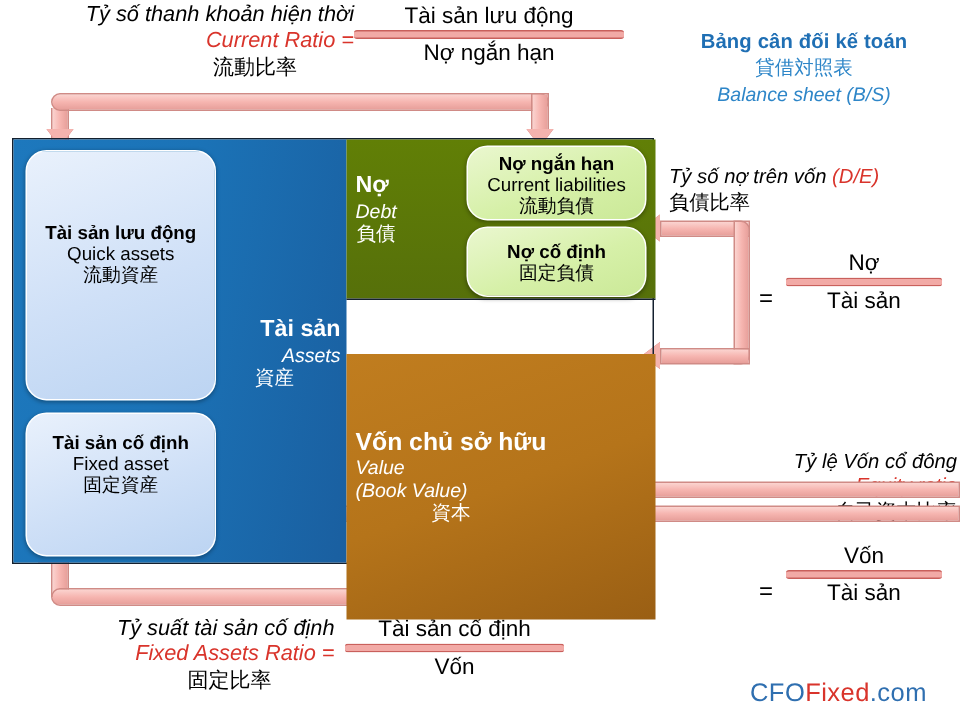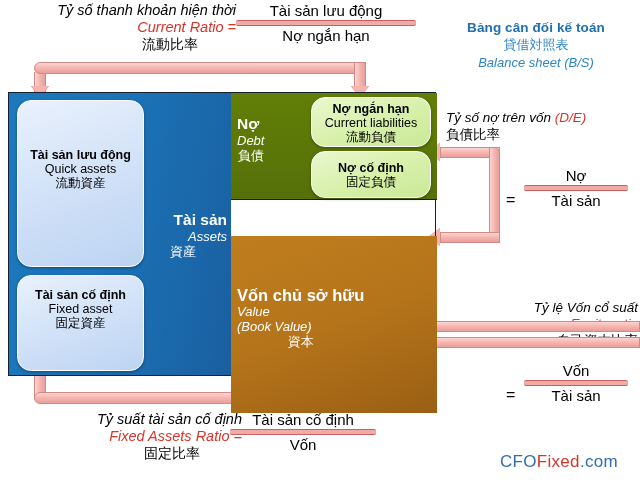--- a/index.html
+++ b/index.html
@@ -114,32 +114,32 @@
     <div class="fl-line blk" style="font-size:13.5px;line-height:17px;">負債比率</div>
   </div>
   <div class="eq" style="left:506px;top:191px;">=</div>
   <div class="frac" style="left:524px;top:167px;width:104px;">
     <div class="num">Nợ</div>
     <div class="bar"></div>
     <div class="den">Tài sản</div>
   </div>
 
   <div class="formula-label" style="left:446px;top:300px;width:192px;text-align:right;">
-    <div class="fl-line ital blk" style="font-size:13.5px;line-height:16px;">Tỷ lệ Vốn cổ suất</div>
+    <div class="fl-line ital blk" style="font-size:13.5px;line-height:16px;">Tỷ lệ Vốn cổ đông</div>
     <div class="fl-line ital red" style="font-size:13.5px;line-height:16px;">Equity ratio</div>
     <div class="fl-line blk" style="font-size:13.5px;line-height:17px;">自己資本比率</div>
   </div>
   <div class="eq red" style="left:506px;top:386px;">=</div>
   <div class="frac" style="left:524px;top:362px;width:104px;">
     <div class="num">Vốn</div>
     <div class="bar"></div>
     <div class="den">Tài sản</div>
   </div>
 
-  <div class="formula-label" style="left:20px;top:411px;width:222px;text-align:right;">
+  <div class="formula-label" style="left:1px;top:411px;width:222px;text-align:right;">
     <div class="fl-line ital blk" style="font-size:14.5px;line-height:17px;">Tỷ suất tài sản cố định</div>
     <div class="fl-line ital red" style="font-size:14.5px;line-height:17px;">Fixed Assets Ratio =</div>
     <div class="fl-line blk" style="font-size:14px;line-height:17px;padding-right:42px;">固定比率</div>
   </div>
   <div class="frac" style="left:230px;top:411px;width:146px;">
     <div class="num">Tài sản cố định</div>
     <div class="bar"></div>
     <div class="den">Vốn</div>
   </div>
 

